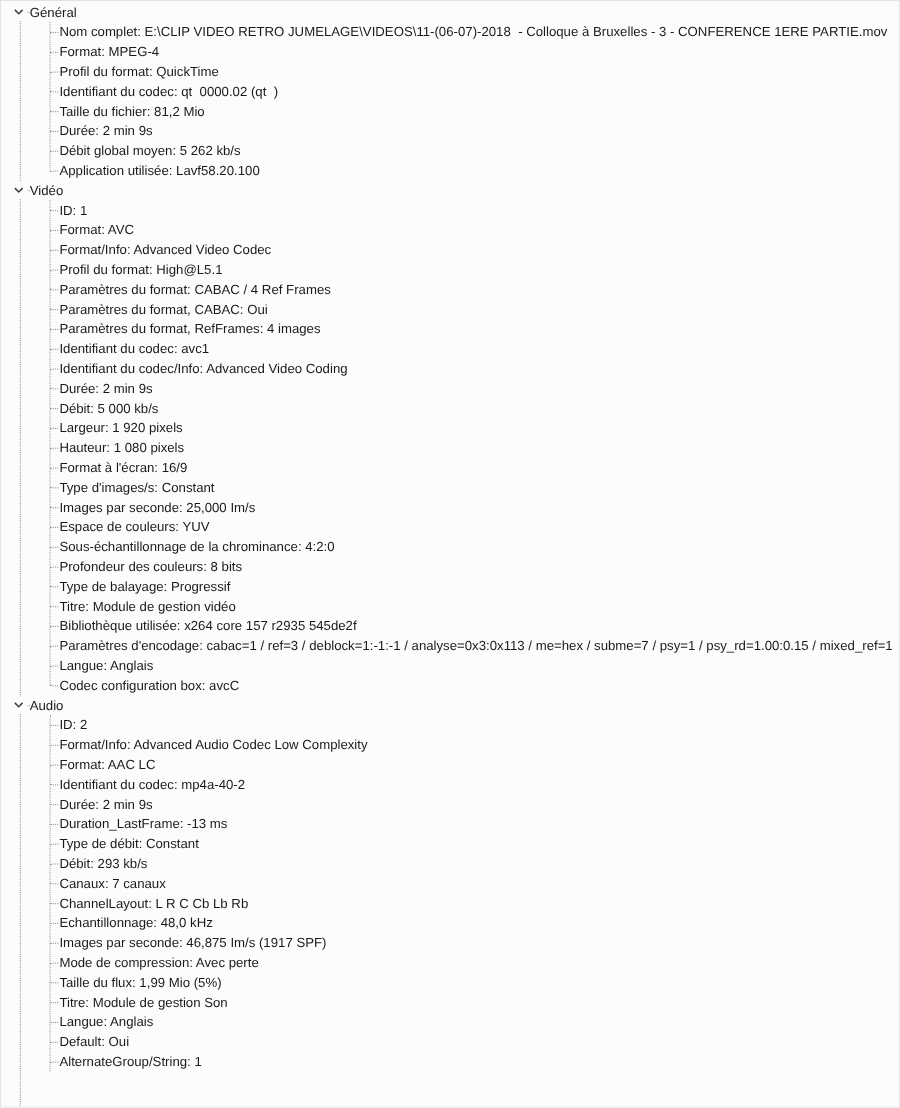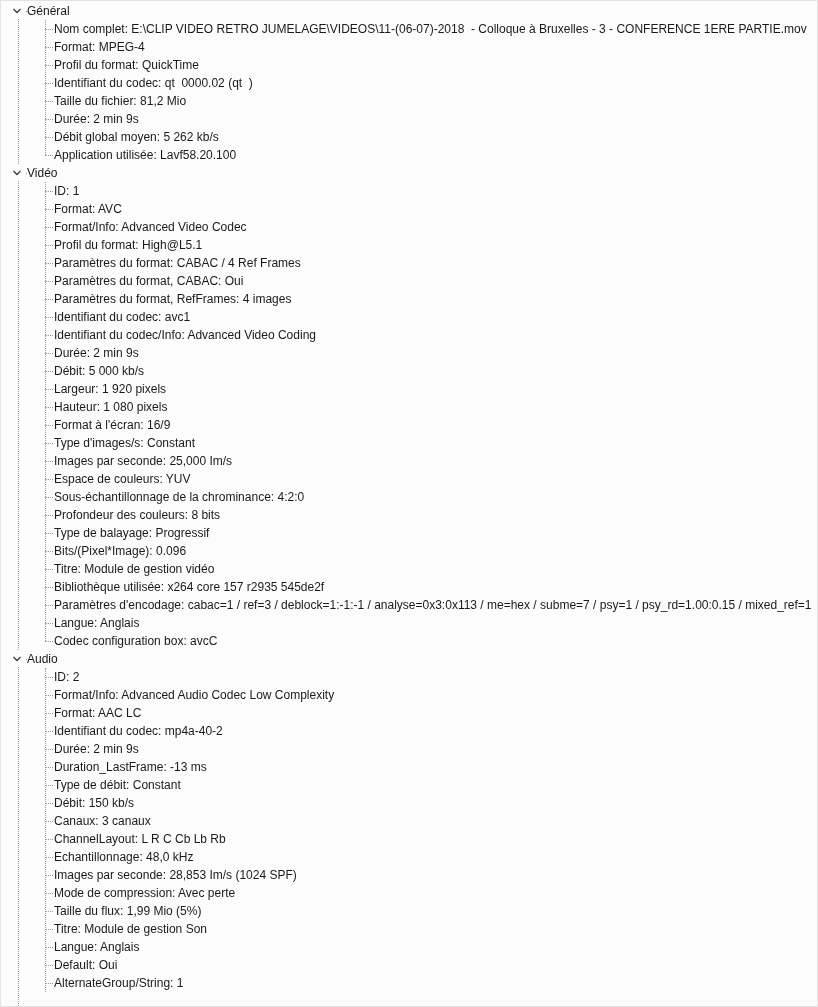--- a/index.html
+++ b/index.html
@@ -228,24 +228,20 @@
         <div class="row item-row">
           <span class="tick"></span>
           <span class="item-label">Profondeur des couleurs: 8 bits</span>
         </div>
         <div class="row item-row">
           <span class="tick"></span>
           <span class="item-label">Type de balayage: Progressif</span>
         </div>
         <div class="row item-row">
           <span class="tick"></span>
-          <span class="item-label">Bits/(Pixel*Image): 0.096</span>
-        </div>
-        <div class="row item-row">
-          <span class="tick"></span>
           <span class="item-label">Titre: Module de gestion vidéo</span>
         </div>
         <div class="row item-row">
           <span class="tick"></span>
           <span class="item-label">Bibliothèque utilisée: x264 core 157 r2935 545de2f</span>
         </div>
         <div class="row item-row">
           <span class="tick"></span>
           <span class="item-label">Paramètres d'encodage: cabac=1 / ref=3 / deblock=1:-1:-1 / analyse=0x3:0x113 / me=hex / subme=7 / psy=1 / psy_rd=1.00:0.15 / mixed_ref=1</span>
         </div>
@@ -292,37 +288,37 @@
         <div class="row item-row">
           <span class="tick"></span>
           <span class="item-label">Duration_LastFrame: -13 ms</span>
         </div>
         <div class="row item-row">
           <span class="tick"></span>
           <span class="item-label">Type de débit: Constant</span>
         </div>
         <div class="row item-row">
           <span class="tick"></span>
-          <span class="item-label">Débit: 150 kb/s</span>
-        </div>
-        <div class="row item-row">
-          <span class="tick"></span>
-          <span class="item-label">Canaux: 3 canaux</span>
+          <span class="item-label">Débit: 293 kb/s</span>
+        </div>
+        <div class="row item-row">
+          <span class="tick"></span>
+          <span class="item-label">Canaux: 7 canaux</span>
         </div>
         <div class="row item-row">
           <span class="tick"></span>
           <span class="item-label">ChannelLayout: L R C Cb Lb Rb</span>
         </div>
         <div class="row item-row">
           <span class="tick"></span>
           <span class="item-label">Echantillonnage: 48,0 kHz</span>
         </div>
         <div class="row item-row">
           <span class="tick"></span>
-          <span class="item-label">Images par seconde: 28,853 Im/s (1024 SPF)</span>
+          <span class="item-label">Images par seconde: 46,875 Im/s (1917 SPF)</span>
         </div>
         <div class="row item-row">
           <span class="tick"></span>
           <span class="item-label">Mode de compression: Avec perte</span>
         </div>
         <div class="row item-row">
           <span class="tick"></span>
           <span class="item-label">Taille du flux: 1,99 Mio (5%)</span>
         </div>
         <div class="row item-row">

